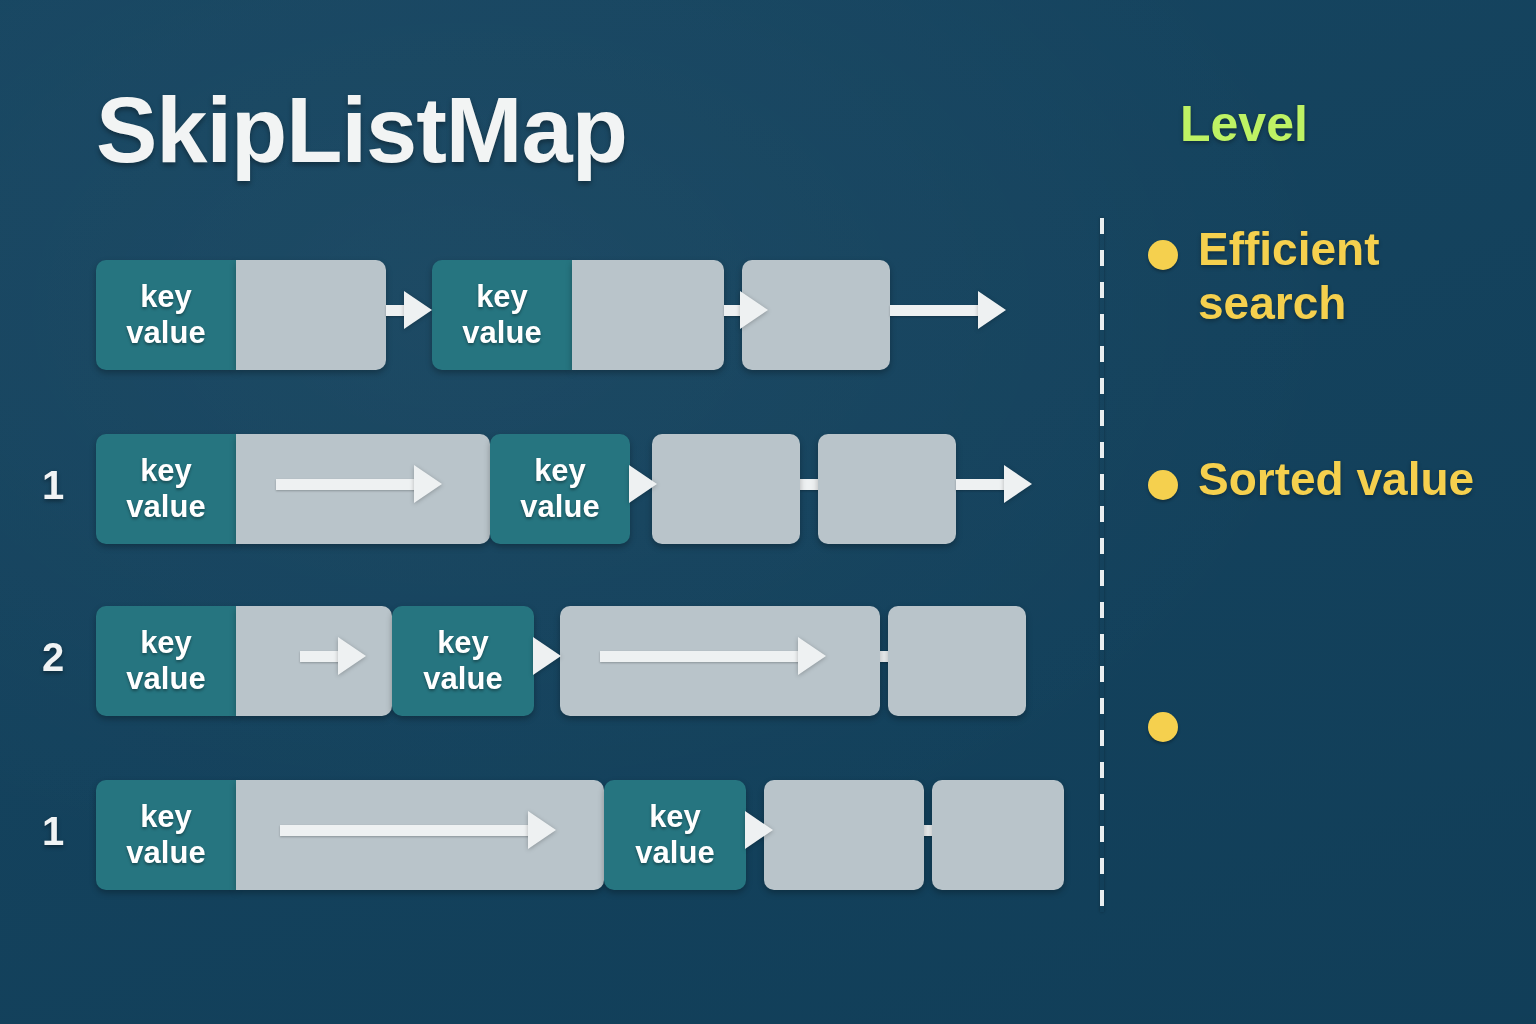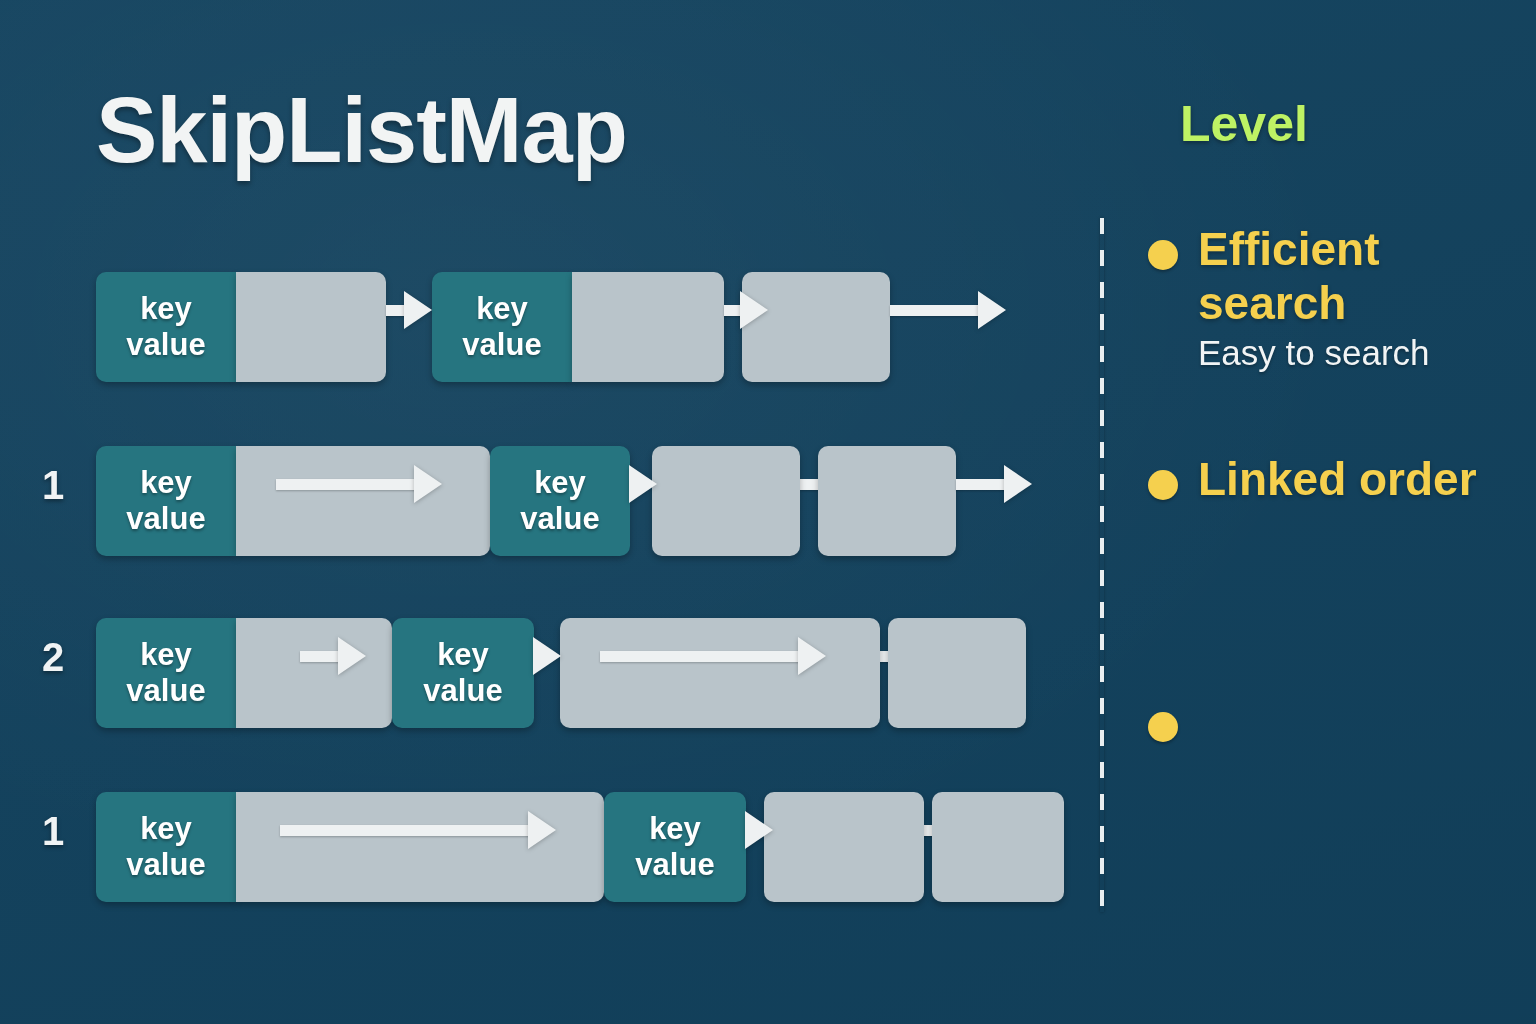--- a/index.html
+++ b/index.html
@@ -45,21 +45,21 @@
     font-size:40px;
     font-weight:bold;
     color:#f0f3f4;
     text-shadow:0 2px 4px rgba(0,0,0,0.4);
     line-height:110px;
   }
 
   
   .box{
     position:absolute;
-    top:16px;
+    top:4px;
     height:110px;
     border-radius:10px;
     box-shadow:0 3px 6px rgba(0,0,0,0.28);
   }
   .box.kv{
     background:#267580;
     display:flex;
     flex-direction:column;
     align-items:center;
     justify-content:center;
@@ -271,22 +271,21 @@
     </div>
   </div>
 
 <div class="divider"></div>
 
 <div class="legend">
   <div class="legend-header">Level</div>
 <div class="legend-item" style="top: 222px;">
       <div class="bullet"></div>
       <div class="legend-title">Efficient search</div>
-      <div class="legend-sub">Easy to search</div>
     </div>
     <div class="legend-item" style="top: 452px;">
       <div class="bullet"></div>
-      <div class="legend-title">Linked order</div>
+      <div class="legend-title">Sorted value</div>
     </div>
     <div class="legend-item" style="top: 694px;">
       <div class="bullet"></div>
     </div>
   </div>
 
 </body></html>

